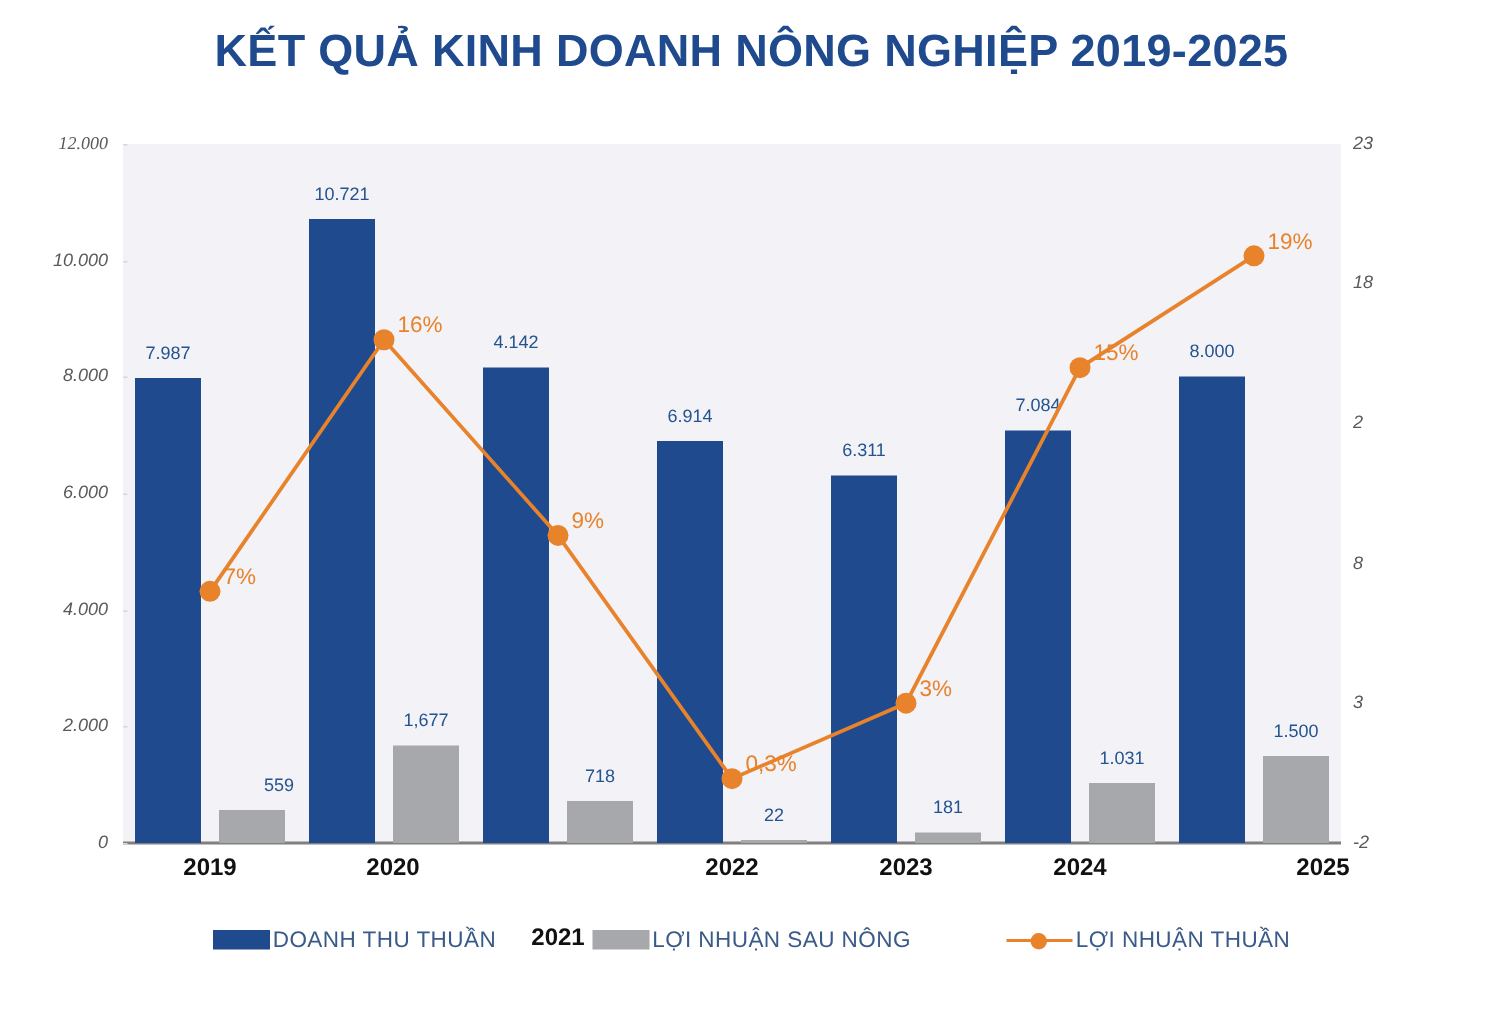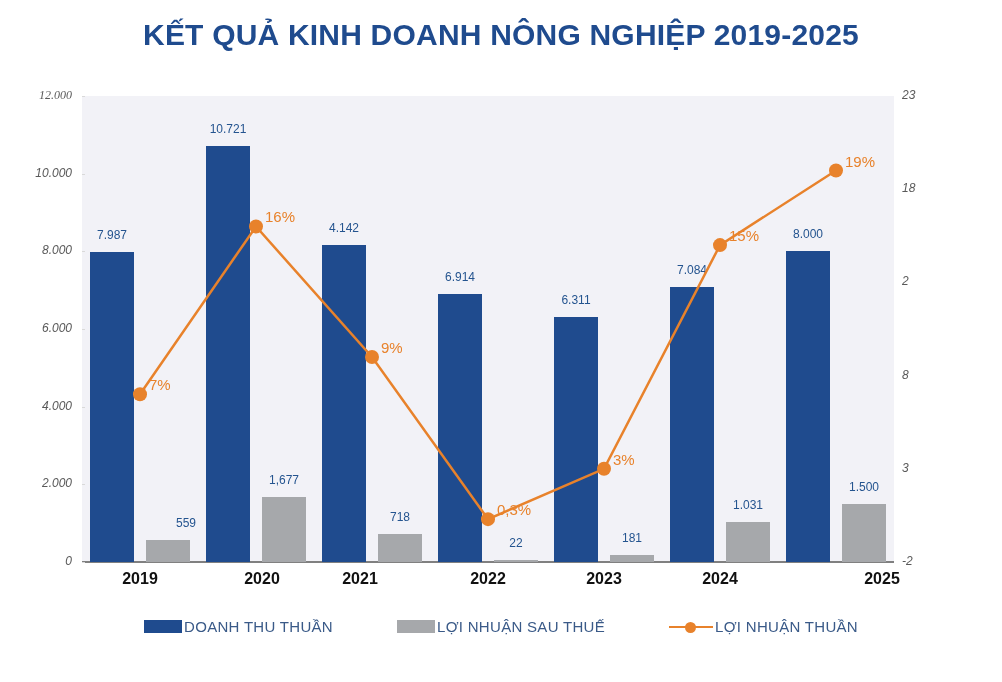--- a/index.html
+++ b/index.html
@@ -262,35 +262,35 @@
       <div class="line-label" style="left: 265px; top: 208.48px;">16%</div>
       <div class="line-label" style="left: 381px; top: 338.96px;">9%</div>
       <div class="line-label" style="left: 497px; top: 501.128px;">0,3%</div>
       <div class="line-label" style="left: 613px; top: 450.8px;">3%</div>
       <div class="line-label" style="left: 729px; top: 227.12px;">15%</div>
       <div class="line-label" style="left: 845px; top: 152.56px;">19%</div>
     </div>
   <div id="x-axis">
       <div class="x-label" style="left: 90px; width: 100px;">2019</div>
       <div class="x-label" style="left: 212px; width: 100px;">2020</div>
-      <div class="x-label" style="left: 310px; width: 100px;">2021</div>
+      <div class="x-label" style="left: 322px; width: 100px; margin-top: 47px;">2021</div>
       <div class="x-label" style="left: 438px; width: 100px;">2022</div>
       <div class="x-label" style="left: 554px; width: 100px;">2023</div>
       <div class="x-label" style="left: 670px; width: 100px;">2024</div>
       <div class="x-label" style="left: 832px; width: 100px;">2025</div>
     </div>
 
   <div class="legend" id="legend">
       <div class="legend-item">
         <span class="legend-swatch revenue"></span>
         <span class="legend-text">DOANH THU THUẦN</span>
       </div>
       <div class="legend-item">
         <span class="legend-swatch profit"></span>
-        <span class="legend-text">LỢI NHUẬN SAU THUẾ</span>
+        <span class="legend-text">LỢI NHUẬN SAU NÔNG</span>
       </div>
       <div class="legend-item">
         <span class="legend-swatch line"></span>
         <span class="legend-text">LỢI NHUẬN THUẦN</span>
       </div>
     </div>
 
 </div>
 
 </body></html>

